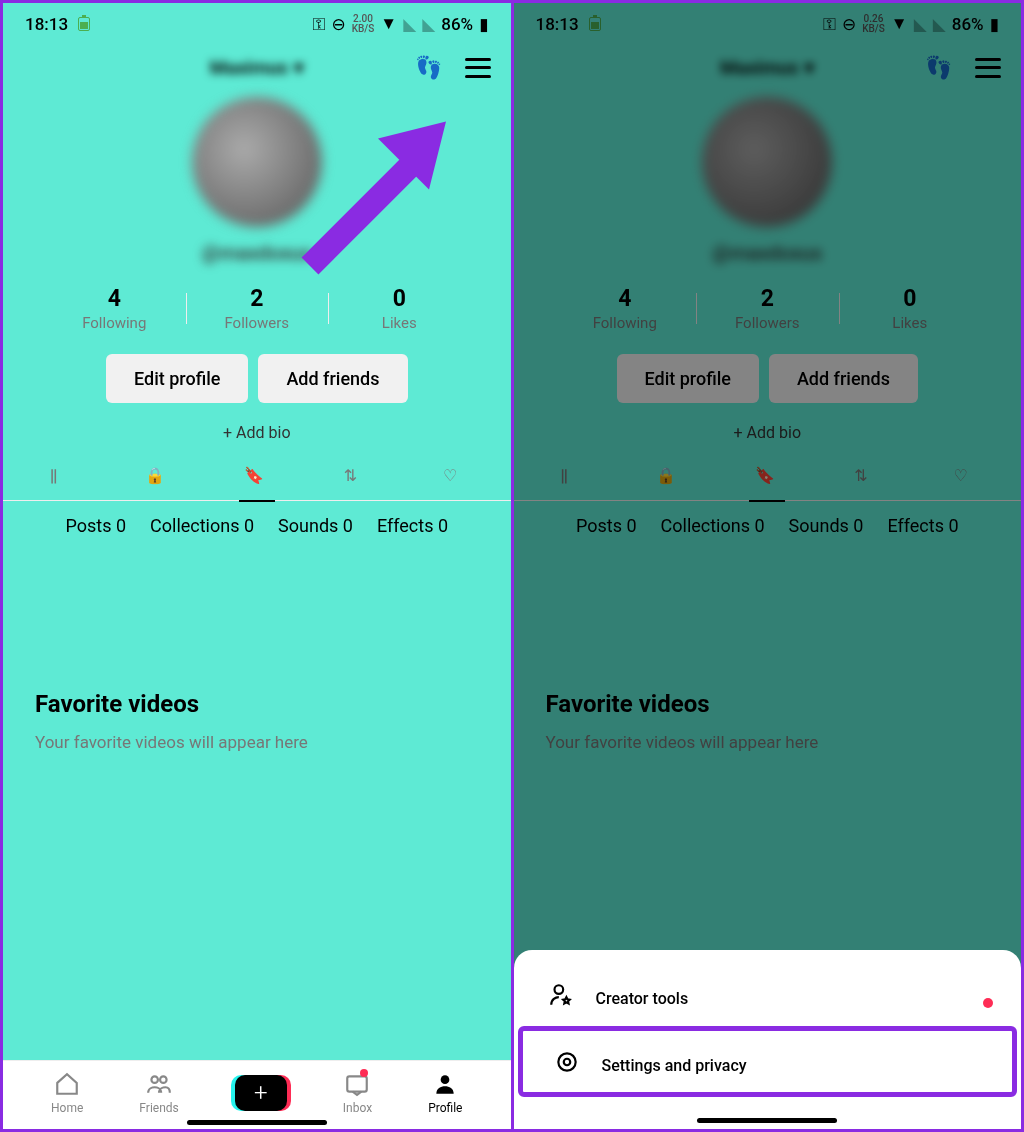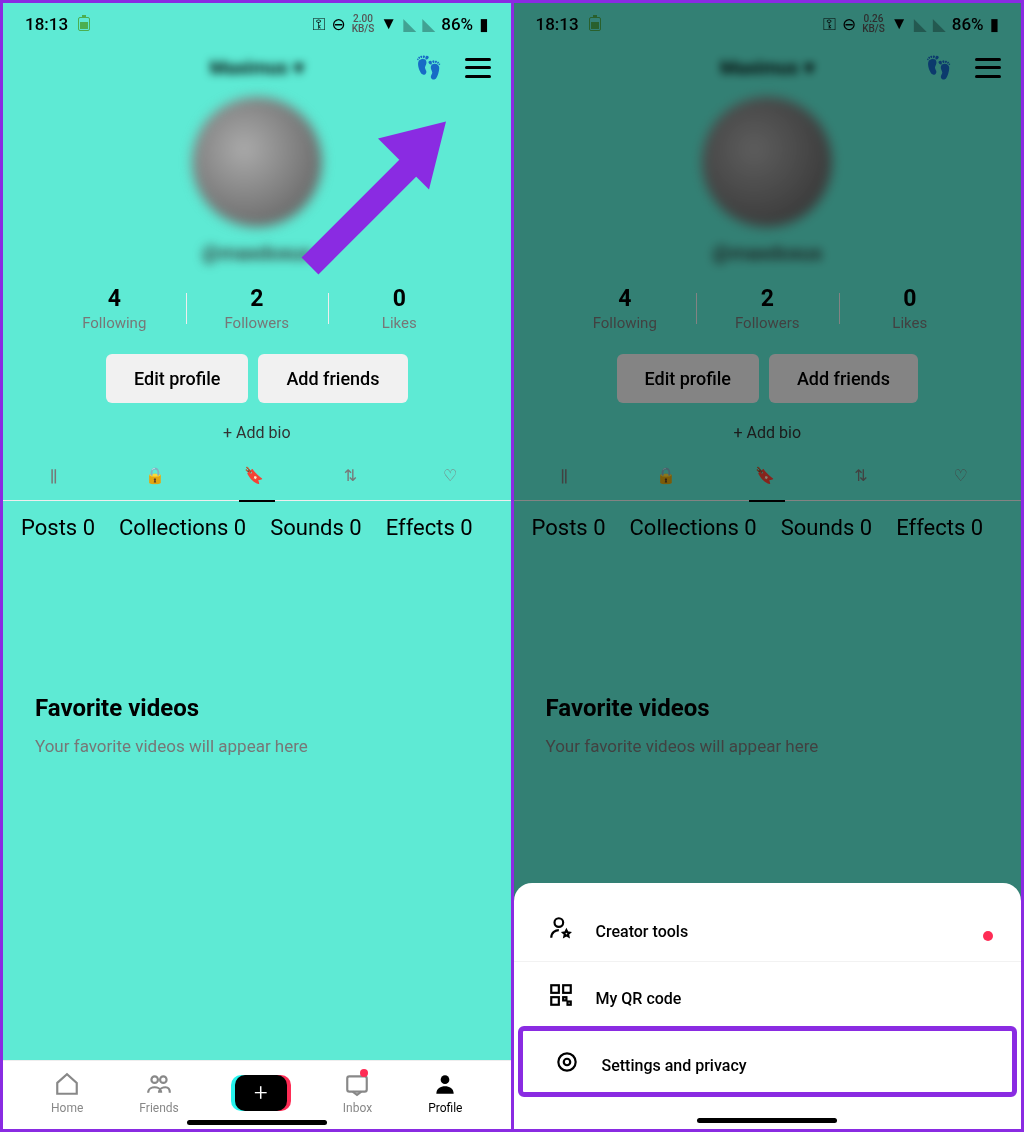--- a/index.html
+++ b/index.html
@@ -37,21 +37,21 @@
 .action-buttons { display:flex; gap:10px; justify-content:center; padding: 6px 28px; }
 .btn { background:#f1f1f1; border:none; padding:14px 28px; border-radius:6px; font-size:18px; font-weight:500; cursor:pointer; }
 
 .add-bio { text-align:center; margin:14px 0; font-size:16px; color:#333; cursor:pointer; }
 
 .tab-icons { display:flex; justify-content:space-around; padding: 10px 6px; border-bottom:1px solid #eee; }
 .tab-icon { width:24px; height:24px; color:#777; cursor:pointer; position:relative; }
 .tab-icon.active { color:#000; }
 .tab-icon.active::after { content:''; position:absolute; bottom:-12px; left:-6px; right:-6px; height:2px; background:#000; }
 
-.sub-tabs { display:flex; gap:24px; padding: 14px 18px; font-size:22px; overflow:hidden; white-space:nowrap; }
+.sub-tabs { display:flex; gap:24px; padding: 14px 18px; font-size:18px; overflow:hidden; white-space:nowrap;justify-content:center; }
 .sub-tab { cursor:pointer; }
 
 .empty-state { text-align:left; padding: 140px 32px; }
 .empty-title { font-size:24px; font-weight:700; margin-bottom:14px; }
 .empty-subtitle { font-size:17px; color:#777; }
 
 .arrow { position:absolute; width:170px; height:170px; left:290px; top:110px; z-index:3; pointer-events:none; }
 
 .bottom-nav { position:absolute; bottom:0; left:0; right:0; display:flex; justify-content:space-around; align-items:center; padding: 10px 20px 14px; background:#fff; border-top:1px solid #eee; }
 .nav-item { display:flex; flex-direction:column; align-items:center; gap:4px; cursor:pointer; color:#888; font-size:12px; position:relative; }
@@ -281,30 +281,20 @@
   <div class="bottom-sheet">
     <div class="sheet-item">
       <svg class="sheet-icon" viewBox="0 0 24 24" fill="none" stroke="currentColor" stroke-width="2">
           <circle cx="10" cy="7" r="4"></circle>
           <path d="M3 21 c0-5 4-7 7-7"></path>
           <path d="M17 14 l1 2 l2 .3 l-1.5 1.5 l.4 2 l-1.9-1 l-1.9 1 l.4-2 l-1.5-1.5 l2-.3 Z"></path>
         </svg>
       <span>Creator tools</span>
       <div class="red-dot"></div>
     </div>
-    <div class="sheet-item">
-      <svg class="sheet-icon" viewBox="0 0 24 24" fill="none" stroke="currentColor" stroke-width="2">
-          <rect x="3" y="3" width="7" height="7"></rect>
-          <rect x="14" y="3" width="7" height="7"></rect>
-          <rect x="3" y="14" width="7" height="7"></rect>
-          <rect x="14" y="14" width="3" height="3"></rect>
-          <rect x="18" y="18" width="3" height="3"></rect>
-        </svg>
-      <span>My QR code</span>
-    </div>
     <div class="sheet-item highlighted">
       <svg class="sheet-icon" viewBox="0 0 24 24" fill="none" stroke="currentColor" stroke-width="2">
           <circle cx="12" cy="12" r="8"></circle>
           <circle cx="12" cy="12" r="3"></circle>
         </svg>
       <span>Settings and privacy</span>
     </div>
     <div class="sheet-indicator"></div>
   </div>
 </div>

